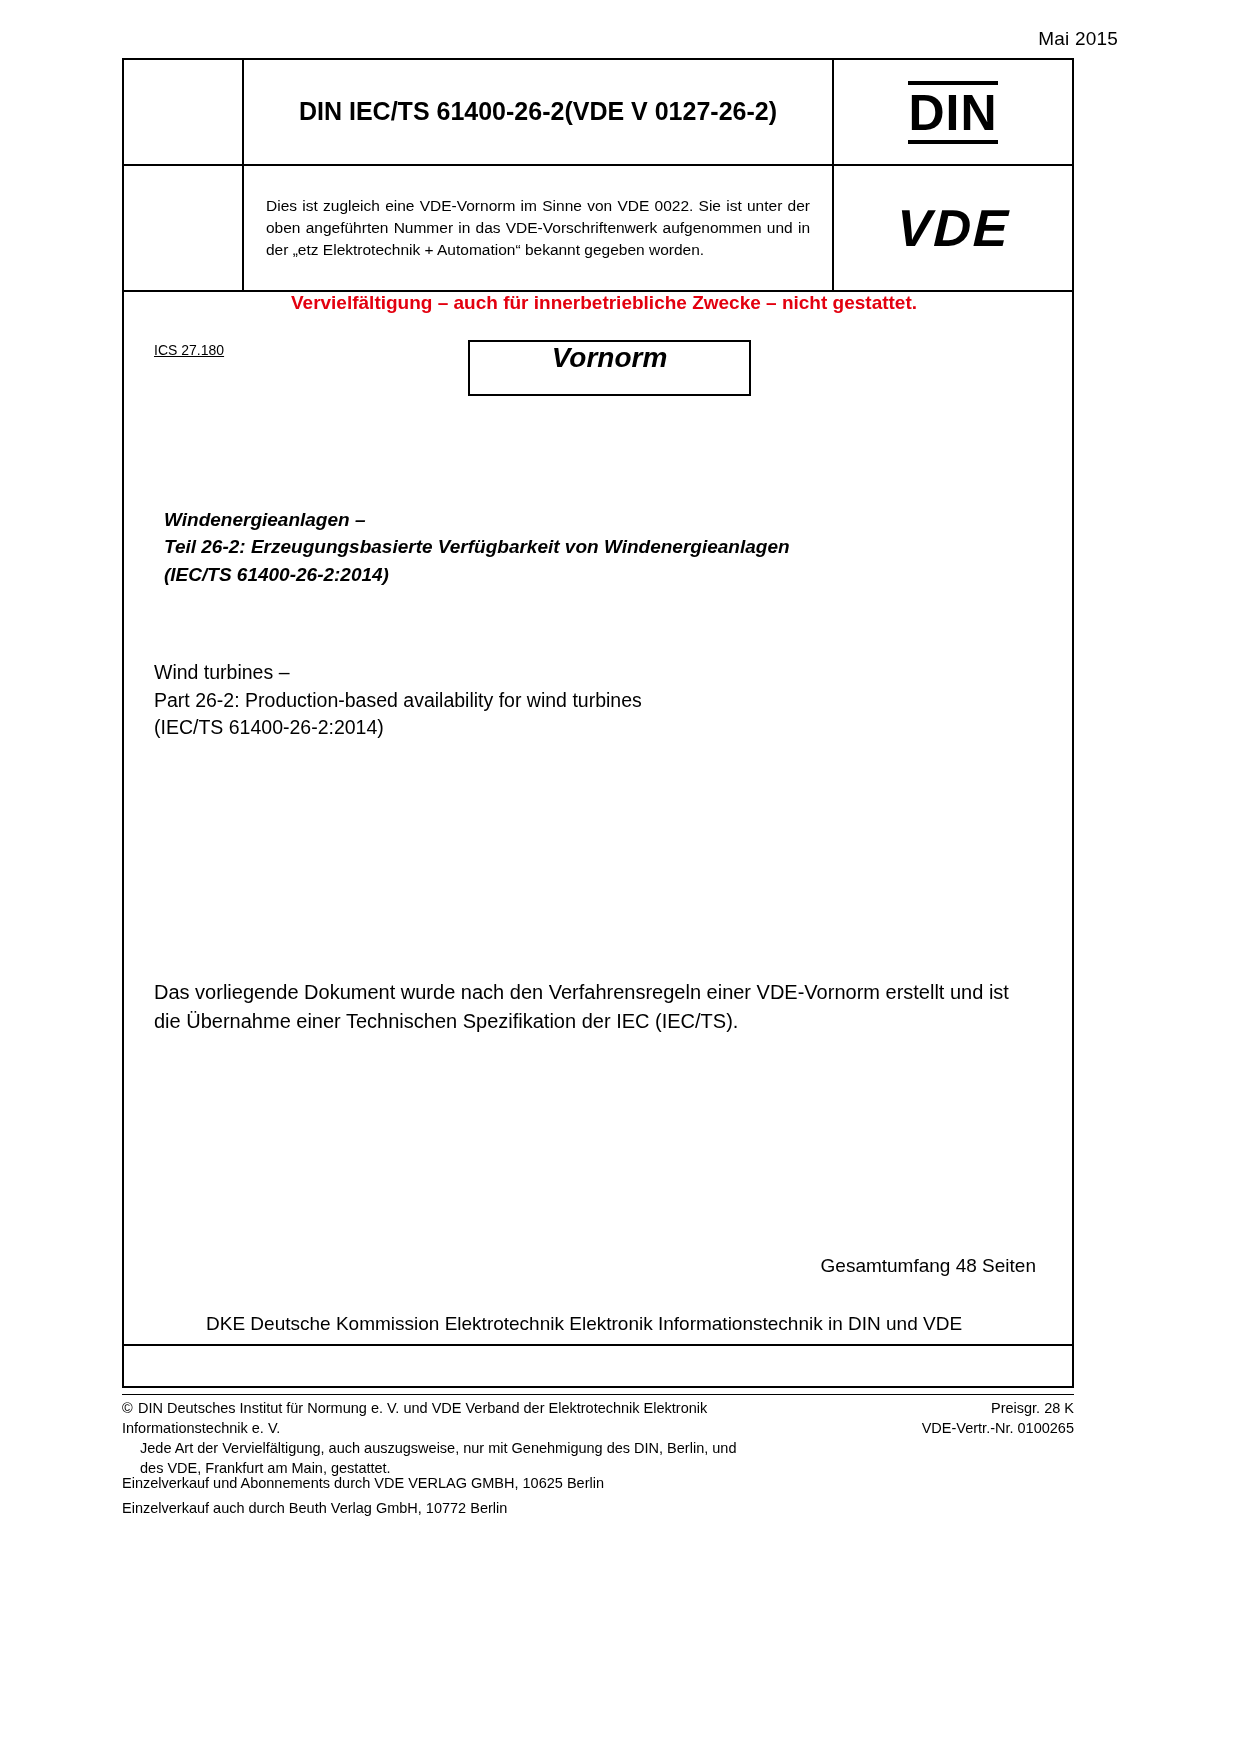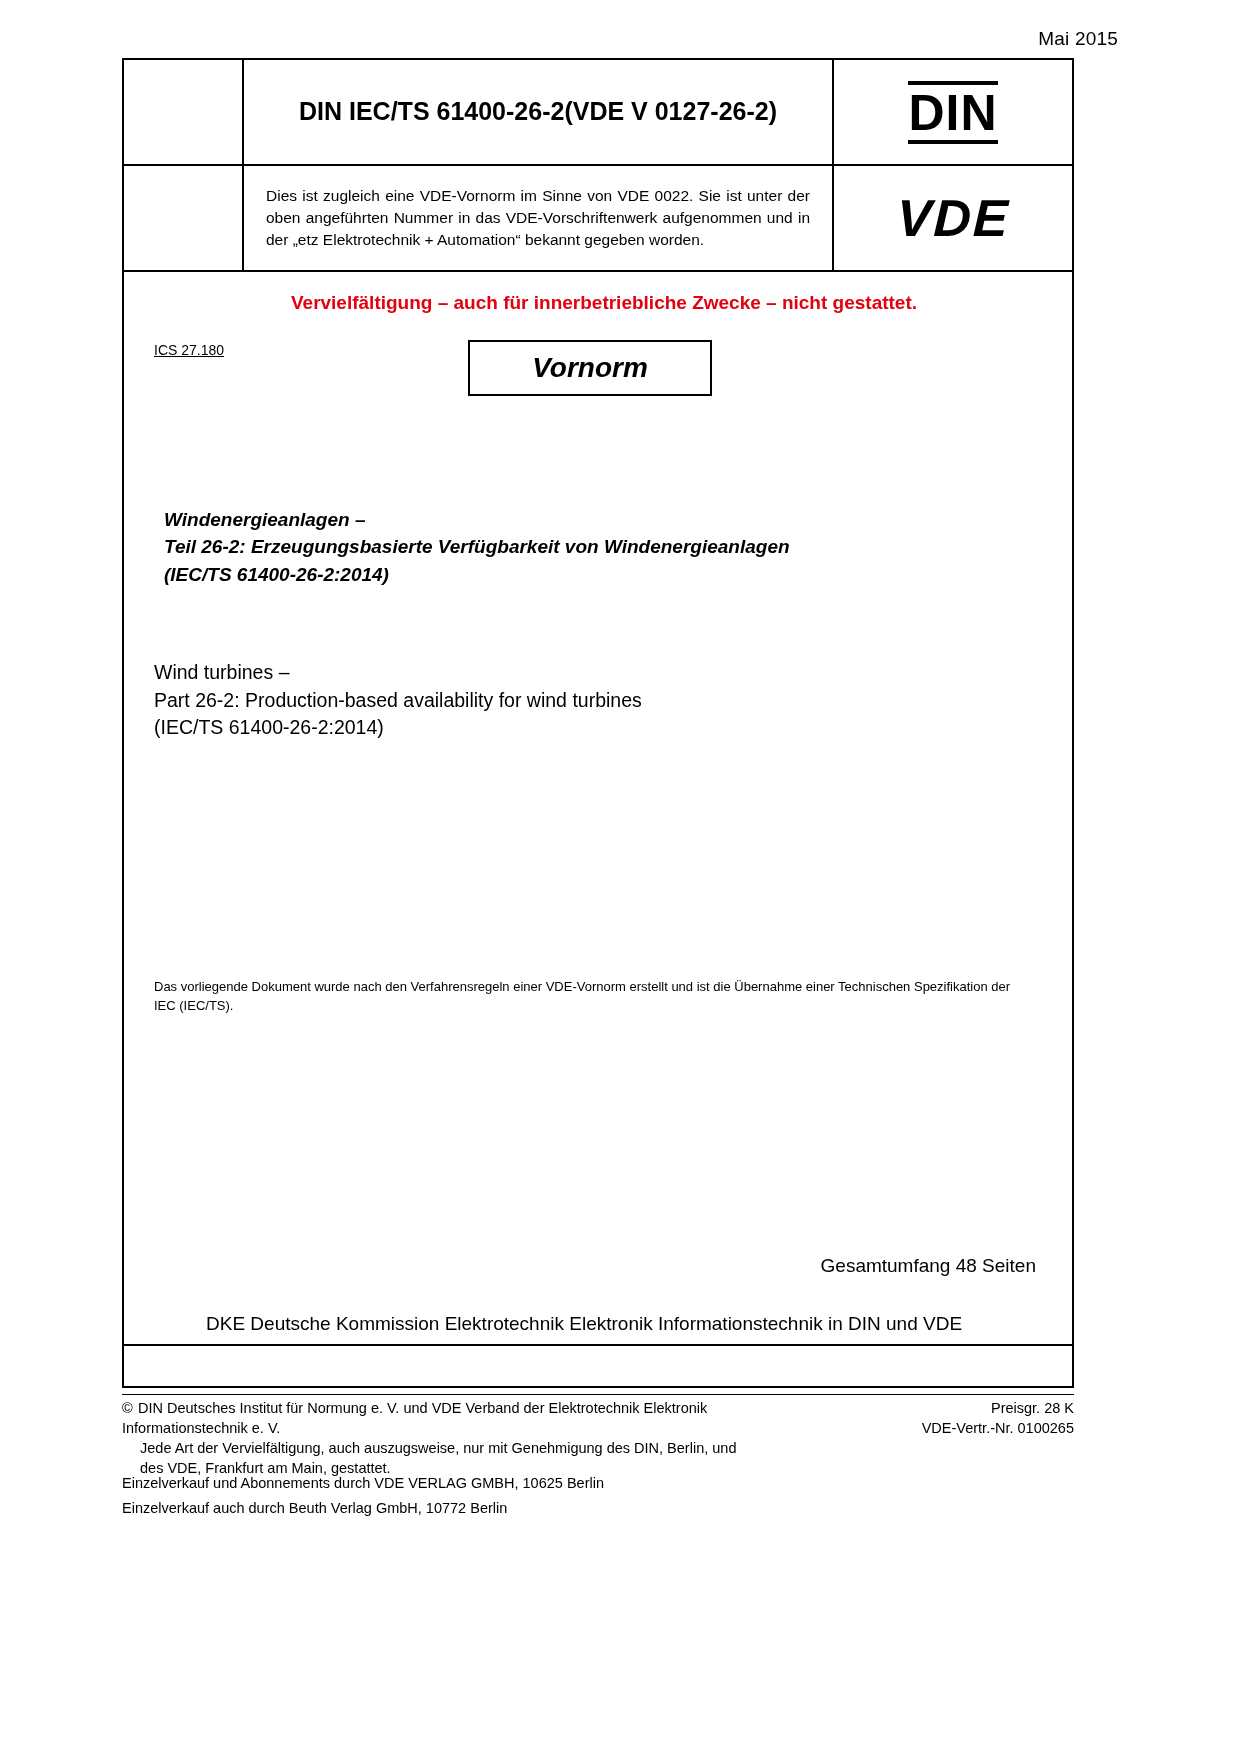--- a/index.html
+++ b/index.html
@@ -50,21 +50,21 @@
     left: 0; top: 0;
     width: 100%;
     height: 106px;
     box-sizing: border-box;
     border-bottom: 2px solid #000;
   }
   .hdr-row2 {
     position: absolute;
     left: 0; top: 106px;
     width: 100%;
-    height: 106px;
+    height: 126px;
     box-sizing: border-box;
     border-bottom: 2px solid #000;
   }
   .cell-left {
     position: absolute;
     left: 0; top: 0;
     width: 120px;
     height: 100%;
     box-sizing: border-box;
     border-right: 2px solid #000;
@@ -150,26 +150,26 @@
     left: 30px;
     top: 282px;
     font-size: 14px;
     text-decoration: underline;
   }
 
   .vornorm-box {
     position: absolute;
     left: 344px;
     top: 280px;
-    width: 244px;
+    width: 283px;
     height: 56px;
     border: 2px solid #000;
     box-sizing: border-box;
     display: flex;
-    align-items: center;
+    align-items: flex-start;
     justify-content: center;
   }
   .vornorm-box span {
     font-size: 28px;
     font-style: italic;
     font-weight: bold;
   }
 
   
   .title-de {
@@ -190,21 +190,21 @@
     font-size: 19.5px;
     line-height: 1.42;
     margin-top: 45px;
   }
 
   .body-note {
     position: absolute;
     left: 30px;
     right: 40px;
     top: 918px;
-    font-size: 13px;
+    font-size: 20px;
     line-height: 1.44;
   }
 
   .pages-total {
     position: absolute;
     right: 36px;
     top: 1195px;
     font-size: 19px;
   }
 

